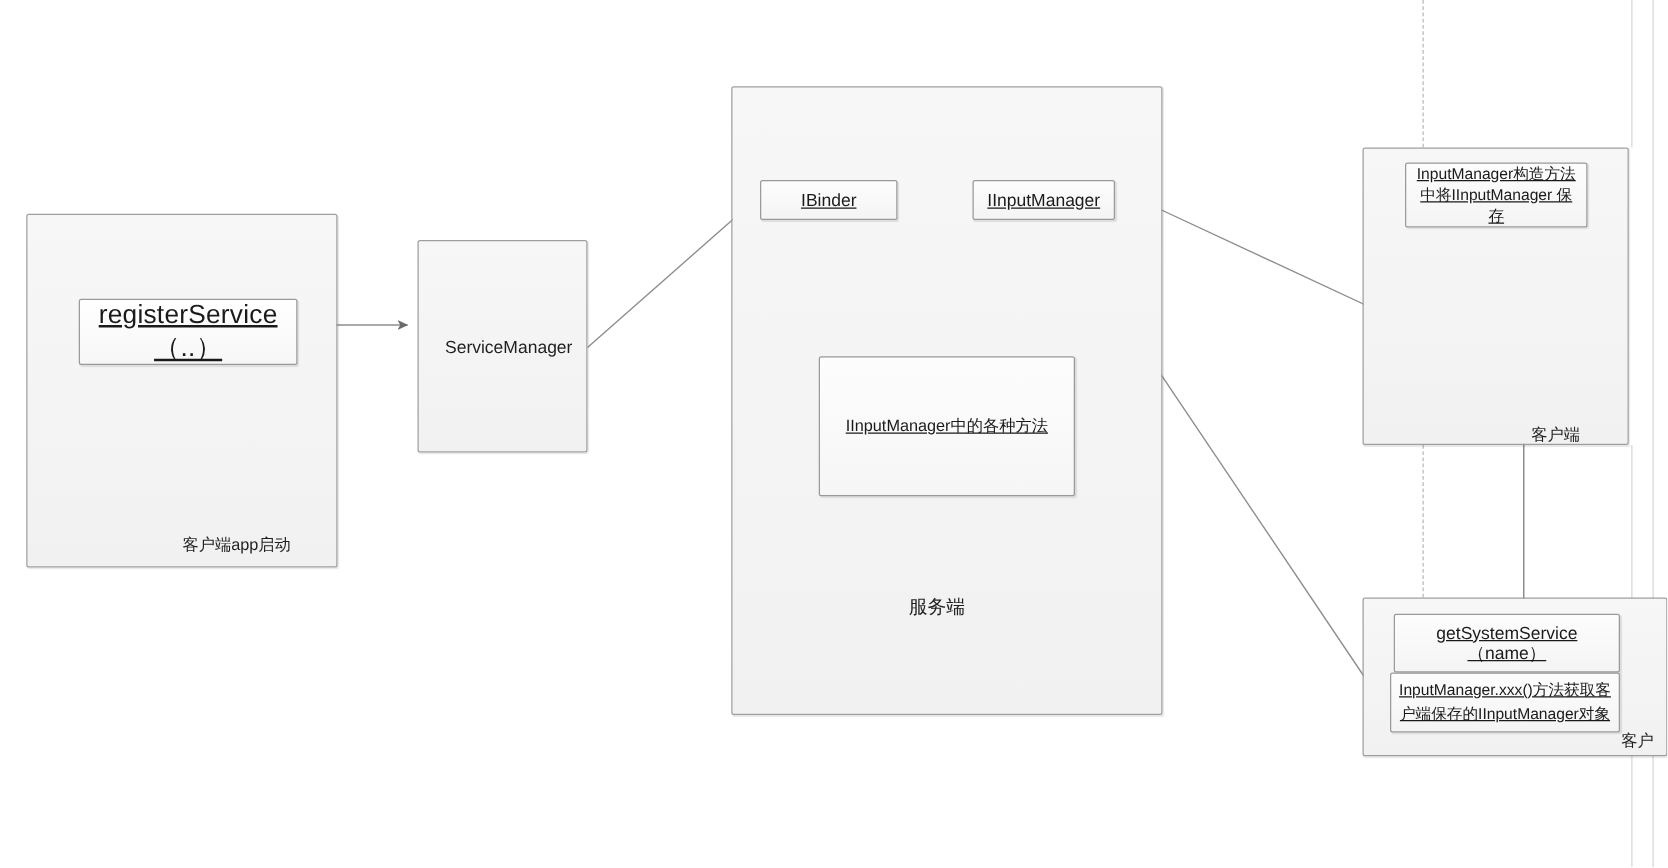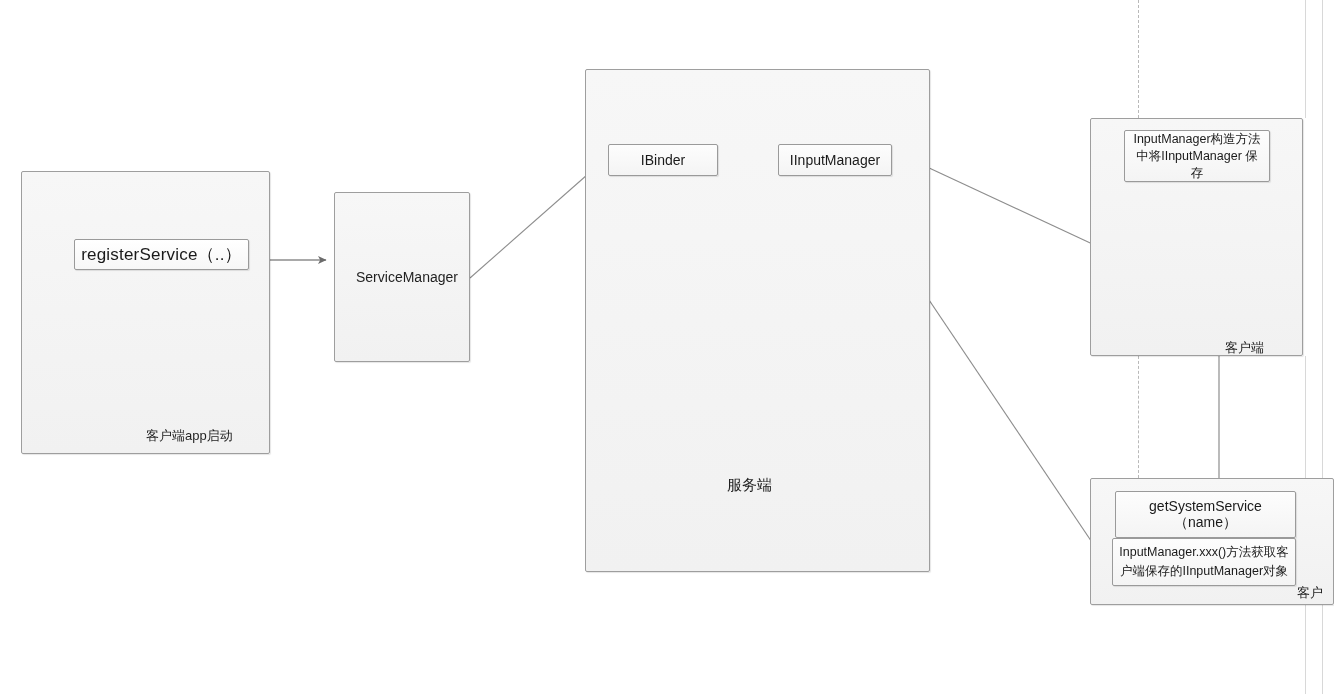--- a/index.html
+++ b/index.html
@@ -35,20 +35,21 @@
     border: 1px solid #9e9e9e;
   }
   .leaf-node {
     display: flex;
     align-items: center;
     justify-content: flex-end;
     text-align: center;
     color: #1a1a1a;
     background: linear-gradient(180deg, #fdfdfd 0%, #f4f4f4 100%);
     border: 1px solid #9a9a9a;
+    text-decoration: underline;
   }
   .leaf-node .txt {
     display: block;
     width: 100%;
     padding: 0 4px;
     box-sizing: border-box;
     white-space: pre-line;
   }
   .container-label {
     position: absolute;
@@ -65,23 +66,23 @@
     width: 0;
     border-left: 1px solid #d8d8d8;
   }
   .vline-dashed {
     position: absolute;
     width: 0;
     border-left: 1px dashed #b9b9b9;
   }
   
   #client-start-panel { left: 21px; top: 171px; width: 249px; height: 283px; }
-  #register-service   { left: 63px; top: 239px; width: 175px; height: 31px;
-                        font-size: 17px; letter-spacing: .2px;
-                        background: linear-gradient(180deg,#ffffff 0%,#f7f7f7 100%); margin-left: 11px; }
+  #register-service   { left: 63px; top: 239px; width: 175px; height: 53px;
+                        font-size: 21px; letter-spacing: .2px;
+                        background: linear-gradient(180deg,#ffffff 0%,#f7f7f7 100%); }
   #client-start-label { left: 146px; top: 427px; font-size: 13px; }
 
   #service-manager    { left: 334px; top: 192px; width: 136px; height: 170px; }
   #service-manager-label { left: 356px; top: 269px; font-size: 14px; }
 
   #server-panel       { left: 585px; top: 69px; width: 345px; height: 503px; }
   #ibinder            { left: 608px; top: 144px; width: 110px; height: 32px; font-size: 14px; }
   #iinputmanager      { left: 778px; top: 144px; width: 114px; height: 32px; font-size: 14px; }
   #methods-box        { left: 655px; top: 285px; width: 205px; height: 112px;
                         font-size: 13px;
@@ -146,20 +147,23 @@
   <div class="node container-node" id="service-manager"></div>
   <div class="plain-label" id="service-manager-label">ServiceManager</div>
 
   <div class="node container-node" id="server-panel"></div>
   <div class="node leaf-node" id="ibinder">
     <span class="txt">IBinder</span>
   </div>
   <div class="node leaf-node" id="iinputmanager">
     <span class="txt">IInputManager</span>
   </div>
+  <div class="node leaf-node" id="methods-box">
+    <span class="txt">IInputManager中的各种方法</span>
+  </div>
   <div class="container-label" id="server-label">服务端</div>
 
   <div class="node container-node" id="client-top-panel"></div>
   <div class="node leaf-node" id="im-constructor">
     <span class="txt">InputManager构造方法
 中将IInputManager 保
 存</span>
   </div>
   <div class="container-label" id="client-top-label">客户端</div>
 

